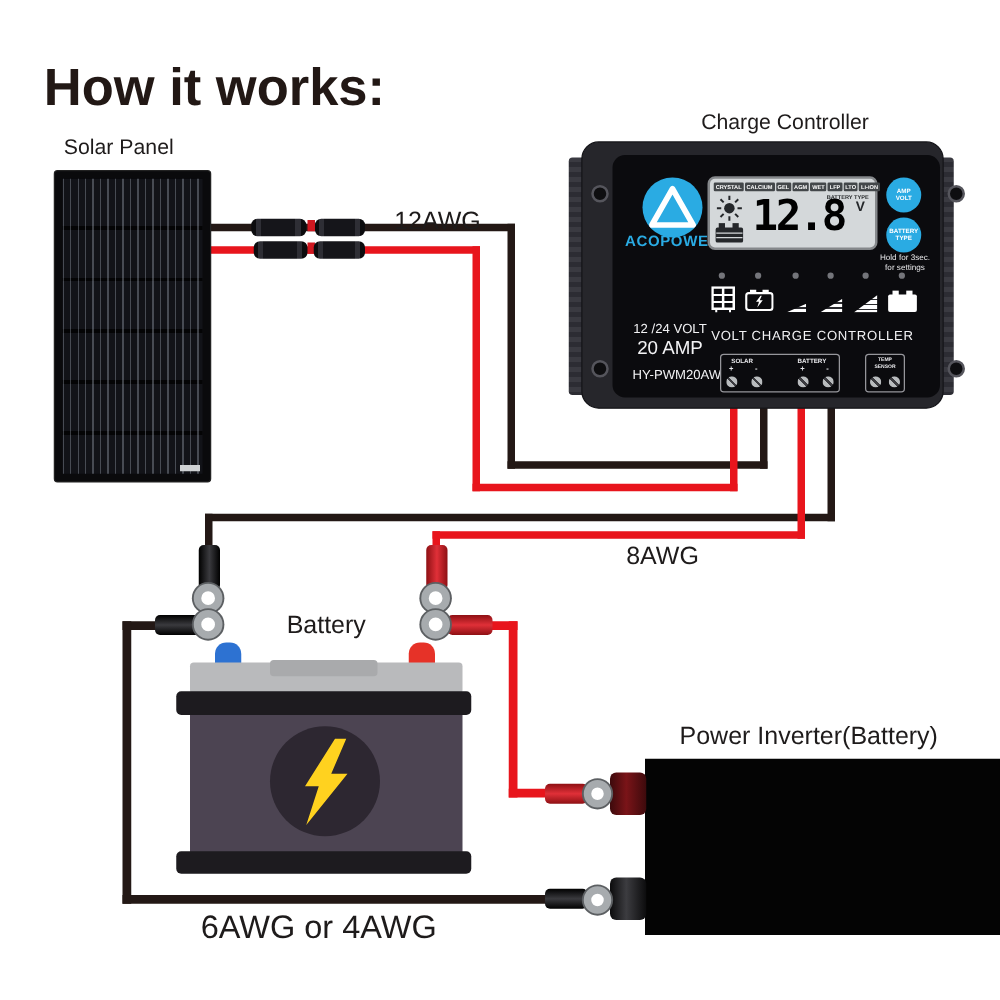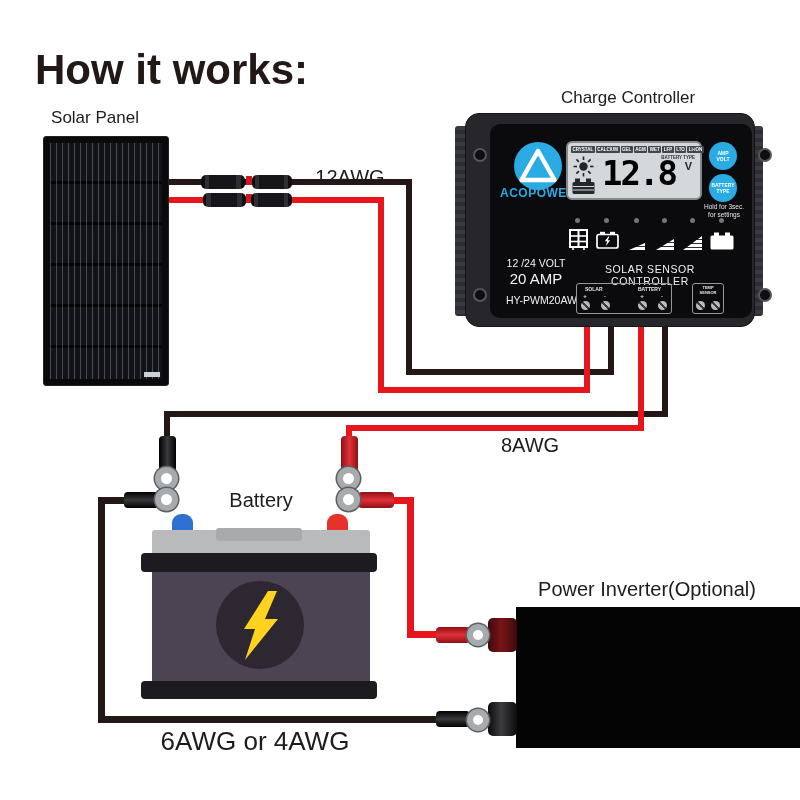--- a/index.html
+++ b/index.html
@@ -93,21 +93,21 @@
 <body>
 
 <div id="canvas">
 
   <div class="lbl title">How it works:</div>
   <div class="lbl ctr" style="left:40px;top:108px;width:110px;font-size:17px">Solar Panel</div>
   <div class="lbl ctr" style="left:528px;top:88px;width:200px;font-size:17px">Charge Controller</div>
   <div class="lbl ctr" style="left:300px;top:166px;width:100px;font-size:20px">12AWG</div>
   <div class="lbl ctr" style="left:480px;top:434px;width:100px;font-size:20px">8AWG</div>
   <div class="lbl ctr" style="left:211px;top:489px;width:100px;font-size:20px">Battery</div>
-  <div class="lbl ctr" style="left:516px;top:578px;width:262px;font-size:20px">Power Inverter(Optional)</div>
+  <div class="lbl ctr" style="left:516px;top:578px;width:262px;font-size:20px">Power Inverter(Battery)</div>
   <div class="lbl ctr" style="left:125px;top:726px;width:260px;font-size:26px">6AWG or 4AWG</div>
 
   <div class="wire k" style="left:168px;top:179px;width:244px;height:6px"></div>
   <div class="wire k" style="left:406px;top:179px;width:6px;height:196px"></div>
   <div class="wire k" style="left:406px;top:369px;width:208px;height:6px"></div>
   <div class="wire k" style="left:608px;top:310px;width:6px;height:65px"></div>
   <div class="wire k" style="left:662px;top:310px;width:6px;height:107px"></div>
   <div class="wire k" style="left:164px;top:411px;width:504px;height:6px"></div>
   <div class="wire k" style="left:164px;top:411px;width:6px;height:31px"></div>
   <div class="wire k" style="left:98px;top:497px;width:30px;height:7px"></div>
@@ -237,21 +237,21 @@
   <div class="icon-white" style="left:710px;top:232px">
     <svg width="24" height="18" viewBox="0 0 24 18">
       <rect x="4" y="0.5" width="5" height="4" fill="#fff"></rect>
         <rect x="15" y="0.5" width="5" height="4" fill="#fff"></rect>
       <rect x="0.5" y="3.5" width="23" height="14" rx="1.5" fill="#fff"></rect>
     </svg>
   </div>
 
   <div class="cc-text ctr" style="left:496px;top:257px;width:80px;font-size:10.5px">12 /24 VOLT</div>
   <div class="cc-text ctr" style="left:496px;top:270px;width:80px;font-size:15px">20 AMP</div>
-  <div class="cc-text ctr" style="left:568px;top:263px;width:164px;font-size:10.5px;letter-spacing:.6px">SOLAR SENSOR CONTROLLER</div>
+  <div class="cc-text ctr" style="left:568px;top:263px;width:164px;font-size:10.5px;letter-spacing:.6px">VOLT CHARGE CONTROLLER</div>
   <div class="cc-text" style="left:506px;top:294px;font-size:10.5px">HY-PWM20AW</div>
 
   <div class="term-box" style="left:576px;top:283px;width:96px;height:31px"></div>
   <div class="term-lbl" style="left:585px;top:286px">SOLAR</div>
   <div class="term-lbl" style="left:638px;top:286px">BATTERY</div>
   <div class="polarity" style="left:581px;top:293px">+</div>
   <div class="polarity" style="left:601px;top:293px">-</div>
   <div class="polarity" style="left:638px;top:293px">+</div>
   <div class="polarity" style="left:658px;top:293px">-</div>
   <div class="screw" style="left:581px;top:301px"></div>

